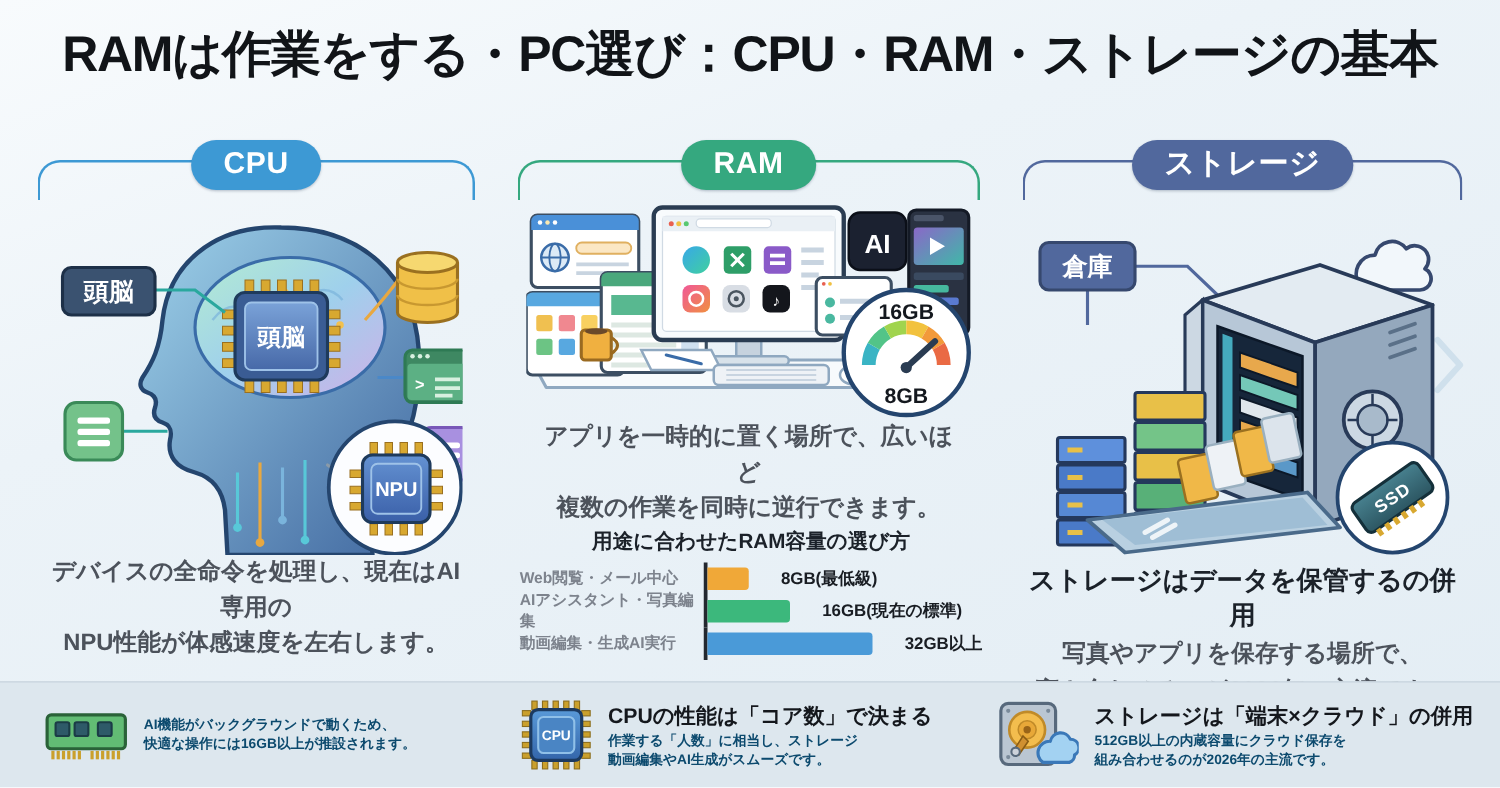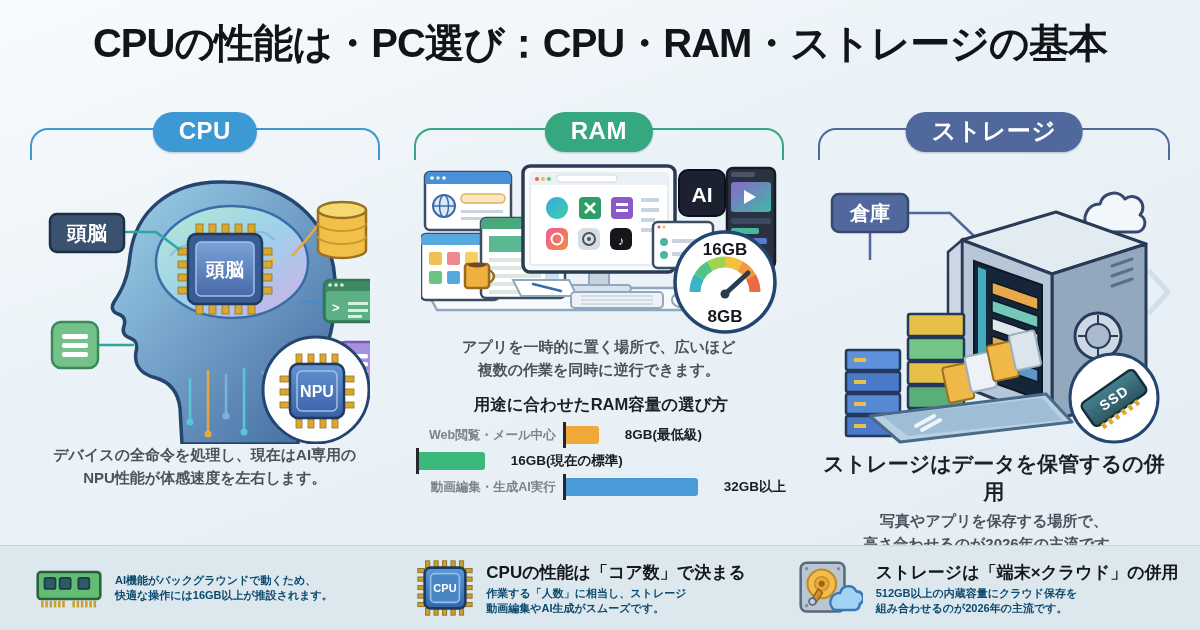--- a/index.html
+++ b/index.html
@@ -17,46 +17,46 @@
   .col-ram{--accent:var(--ram_accent,#35a87f);}
   .col-sto{--accent:var(--storage_accent,#51689d);}
   .bracket{height:30px;margin:20px 2px 0;border:2.5px solid var(--accent);border-bottom:none;
     border-radius:18px 18px 0 0;position:relative;}
   .badge{position:absolute;top:-18px;left:50%;transform:translateX(-50%);
     background:var(--accent);color:#fff;font-weight:800;font-size:24px;line-height:1;
     padding:7px 26px 9px;border-radius:24px;letter-spacing:.5px;white-space:nowrap;
     box-shadow:0 1px 2px rgba(20,40,70,.25);}
   .illo{display:flex;justify-content:center;margin-top:4px;}
   .col h2{margin:6px 0 4px;font-size:21px;font-weight:800;color:#1b2129;}
-  .col .body{margin:0 auto;max-width:336px;font-size:15px;font-weight:600;color:#4c525b;
+  .col .body{margin:0 auto;max-width:336px;font-size:19px;font-weight:600;color:#4c525b;
     line-height:1.5;white-space:pre-line;}
   
-  .chart{margin-top:13px;text-align:left;padding-left:4px;}
+  .chart{margin-top:0;text-align:left;padding-left:4px;}
   .chart h3{margin:0 0 6px;text-align:center;font-size:16.5px;font-weight:800;color:#1b2129;}
   .crow{display:flex;align-items:center;height:26px;}
-  .clabel{width:140px;flex:0 0 auto;text-align:right;font-size:12.5px;font-weight:700;color:#7d838d;padding-right:7px;}
+  .clabel{width:140px;flex:0 0 auto;text-align:left;font-size:12.5px;font-weight:700;color:#7d838d;padding-right:7px;}
   .cplot{flex:1;display:flex;align-items:center;border-left:3px solid #23282f;align-self:stretch;gap:20px;}
   .cbar{height:18px;border-radius:0 3px 3px 0;}
   .cval{margin-left:6px;font-size:13.5px;font-weight:700;color:#191d23;white-space:nowrap;}
   
   .footer{position:absolute;left:0;right:0;bottom:0;height:84px;background:var(--footer_bg,#dde7ee);
     border-top:1px solid #c7d3dd;display:flex;align-items:center;padding:0 36px;gap:16px;}
   .fitem{flex:1;display:flex;align-items:center;gap:13px;min-width:0;}
   .fitem svg{flex:0 0 auto;}
   .ftext h3{margin:0 0 2px;font-size:17px;font-weight:800;color:#14171c;white-space:nowrap;}
   .ftext p{margin:0;font-size:11px;font-weight:600;color:#0c4a6e;line-height:1.35;white-space:pre-line;}
   svg text{font-family:"Liberation Sans","DejaVu Sans",sans-serif;}
 </style>
 </head>
 <body>
 
 <div class="page">
 
   <header class="hdr">
-    <h1>CPUの性能は・PC選び：CPU・RAM・ストレージの基本</h1>
+    <h1>RAMは作業をする・PC選び：CPU・RAM・ストレージの基本</h1>
   </header>
 
   <main class="columns">
 
     <section class="col col-cpu">
       <div class="bracket">
         <span class="badge">CPU</span>
       </div>
       <div class="illo">
         <svg width="330" height="280" viewBox="0 0 330 280">
@@ -336,20 +336,21 @@
       <div class="chart">
         <h3>用途に合わせたRAM容量の選び方</h3>
         <div class="crow">
           <span class="clabel">Web閲覧・メール中心</span>
           <span class="cplot">
             <span class="cbar" style="width: 33px; background: rgb(240, 168, 56);"></span>
             <span class="cval">8GB(最低級)</span>
           </span>
         </div>
         <div class="crow">
+          <span class="clabel">AIアシスタント・写真編集</span>
           <span class="cplot">
             <span class="cbar" style="width: 66px; background: rgb(60, 184, 124);"></span>
             <span class="cval">16GB(現在の標準)</span>
           </span>
         </div>
         <div class="crow">
           <span class="clabel">動画編集・生成AI実行</span>
           <span class="cplot">
             <span class="cbar" style="width: 132px; background: rgb(74, 154, 216);"></span>
             <span class="cval">32GB以上</span>

